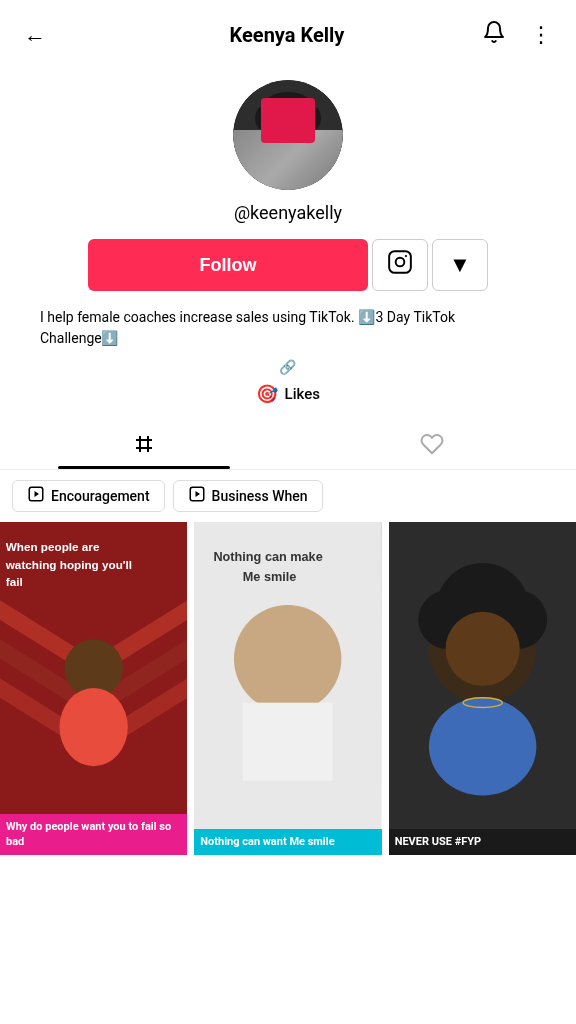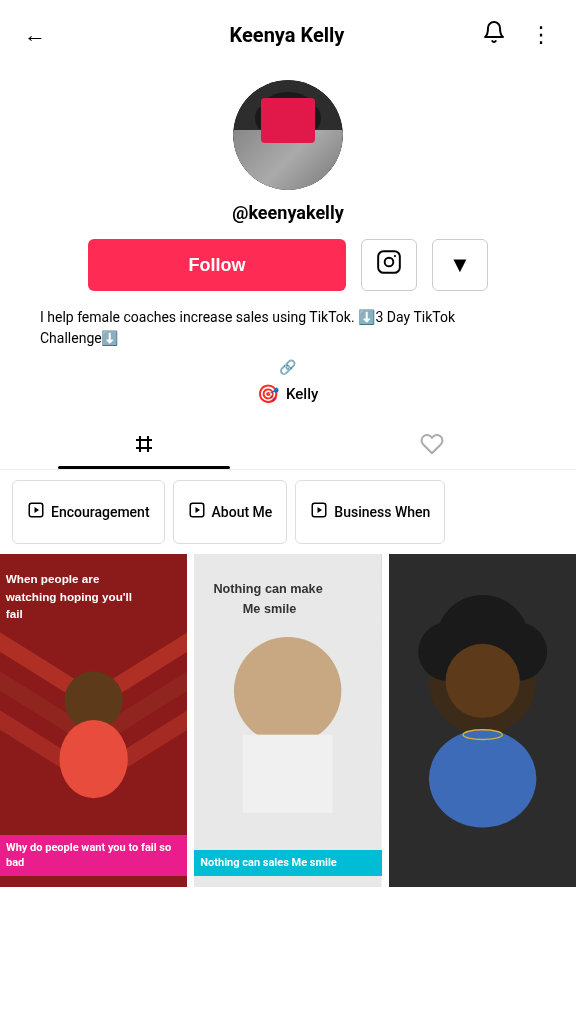--- a/index.html
+++ b/index.html
@@ -83,21 +83,21 @@
       content: '';
       position: absolute;
       top: 18px; left: 28px; right: 28px;
       height: 45px;
       background: #e0194a;
       border-radius: 4px;
     }
 
     .username {
       font-size: 18px;
-      font-weight: 700;
+      font-weight: 400;
       color: #000;
       margin-bottom: 16px;
     }
 
     
     .stats-row {
       display: flex;
       gap: 40px;
       margin-bottom: 18px;
     }
@@ -113,21 +113,21 @@
     }
     .stat-label {
       font-size: 13px;
       color: #888;
       margin-top: 2px;
     }
 
     
     .action-row {
       display: flex;
-      gap: 15px;
+      gap: 4px;
       margin-bottom: 16px;
       width: 100%;
       max-width: 400px;
     }
     .follow-btn {
       flex: 1;
       background: #fe2c55;
       color: #fff;
       border: none;
       border-radius: 6px;
@@ -227,21 +227,21 @@
       scrollbar-width: none;
     }
     .playlist-scroll::-webkit-scrollbar { display: none; }
     .playlist-chip {
       display: flex;
       align-items: center;
       gap: 6px;
       background: #fff;
       border: 1.5px solid #ddd;
       border-radius: 6px;
-      padding: 20px 14px;
+      padding: 4px 14px;
       font-size: 14px;
       font-weight: 500;
       white-space: nowrap;
       cursor: pointer;
       color: #000;
     }
     .playlist-chip-icon {
       font-size: 16px;
     }
 
@@ -262,21 +262,21 @@
     }
     .video-bg-2 {
       background: linear-gradient(160deg, #bdc3c7 0%, #ecf0f1 50%, #fff 100%);
       text-decoration: underline;
     }
     .video-bg-3 {
       background: linear-gradient(160deg, #2c3e50 0%, #3498db 60%, #85c1e9 100%);
     }
     .video-caption-bar {
       position: absolute;
-      bottom: 11px; left: 0; right: 0;
+      bottom: 0; left: 0; right: 0;
       background: #000;
       color: #fff;
       font-size: 11px;
       font-weight: 700;
       padding: 6px 6px;
       line-height: 1.3;
     }
     .video-caption-bar.pink-bg {
       background: #e91e8c;
     }
@@ -357,21 +357,21 @@
   </div>
 
   <p class="bio-text">I help female coaches increase sales using TikTok. ⬇️3 Day TikTok Challenge⬇️</p>
 
   <a class="bio-link">
     <span class="link-icon">🔗</span>
   </a>
 
   <div class="tips-row">
     <span class="tips-icon">🎯</span>
-    <span>Kelly</span>
+    <span>Likes</span>
   </div>
 </div>
 
 <div class="tabs-row">
   <div class="tab-item active">
     <span class="tab-icon">
       <svg width="24" height="24" viewBox="0 0 24 24" fill="none" stroke="#000" stroke-width="2">
         <line x1="8" y1="4" x2="8" y2="20"></line>
         <line x1="16" y1="4" x2="16" y2="20"></line>
         <line x1="4" y1="8" x2="20" y2="8"></line>
@@ -398,29 +398,20 @@
     </span>
     <span>Encouragement</span>
   </div>
   <div class="playlist-chip">
     <span class="playlist-chip-icon">
       <svg width="18" height="18" viewBox="0 0 24 24" fill="none" stroke="#000" stroke-width="2" stroke-linecap="round" stroke-linejoin="round">
         <rect x="3" y="3" width="18" height="18" rx="3"></rect>
         <polygon points="10,8 16,12 10,16" fill="#000" stroke="none"></polygon>
       </svg>
     </span>
-    <span>About Me</span>
-  </div>
-  <div class="playlist-chip">
-    <span class="playlist-chip-icon">
-      <svg width="18" height="18" viewBox="0 0 24 24" fill="none" stroke="#000" stroke-width="2" stroke-linecap="round" stroke-linejoin="round">
-        <rect x="3" y="3" width="18" height="18" rx="3"></rect>
-        <polygon points="10,8 16,12 10,16" fill="#000" stroke="none"></polygon>
-      </svg>
-    </span>
     <span>Business When</span>
   </div>
 </div>
 
 <div class="video-grid">
 
   <div class="video-cell video-bg-1">
     
     <svg width="100%" height="100%" viewBox="0 0 192 341" preserveAspectRatio="xMidYMid slice">
       <rect width="192" height="341" fill="#8b1a1a"></rect>
@@ -440,34 +431,35 @@
 
   <div class="video-cell video-bg-2">
     <svg width="100%" height="100%" viewBox="0 0 192 341" preserveAspectRatio="xMidYMid slice">
       <rect width="192" height="341" fill="#e8e8e8"></rect>
 
       <circle cx="96" cy="140" r="55" fill="#c8a882"></circle>
       <rect x="50" y="185" width="92" height="80" fill="#f0f0f0"></rect>
       <text x="20" y="40" font-size="13" fill="#333" font-weight="600" font-family="sans-serif">Nothing can make</text>
       <text x="50" y="60" font-size="13" fill="#333" font-weight="600" font-family="sans-serif">Me smile</text>
     </svg>
-    <div class="video-caption-bar teal-bg">Nothing can sales Me smile</div>
+    <div class="video-caption-bar teal-bg">Nothing can want Me smile</div>
   </div>
 
   <div class="video-cell video-bg-3">
     <svg width="100%" height="100%" viewBox="0 0 192 341" preserveAspectRatio="xMidYMid slice">
       <rect width="192" height="341" fill="#2c2c2c"></rect>
 
       <circle cx="96" cy="130" r="55" fill="#3d2b1a"></circle>
 
       <circle cx="96" cy="90" r="48" fill="#1a1a1a"></circle>
       <circle cx="60" cy="100" r="30" fill="#1a1a1a"></circle>
       <circle cx="132" cy="100" r="30" fill="#1a1a1a"></circle>
 
       <circle cx="96" cy="130" r="38" fill="#5d3a1a"></circle>
 
       <ellipse cx="96" cy="230" rx="55" ry="50" fill="#3d6bb8"></ellipse>
 
       <ellipse cx="96" cy="185" rx="20" ry="5" fill="none" stroke="#d4af37" stroke-width="1.5"></ellipse>
     </svg>
+    <div class="video-caption-bar dark-bg">NEVER USE #FYP</div>
   </div>
 
 </div>
 
 </body></html>

